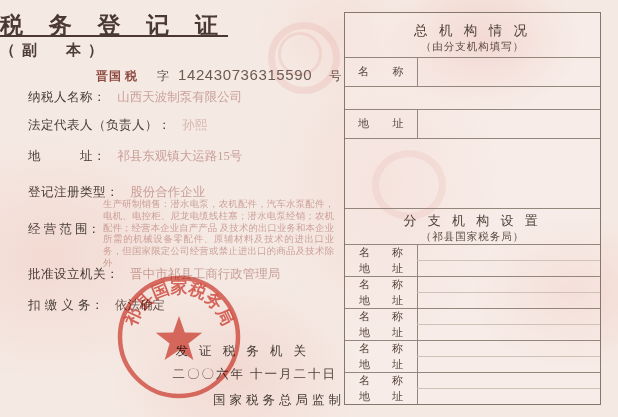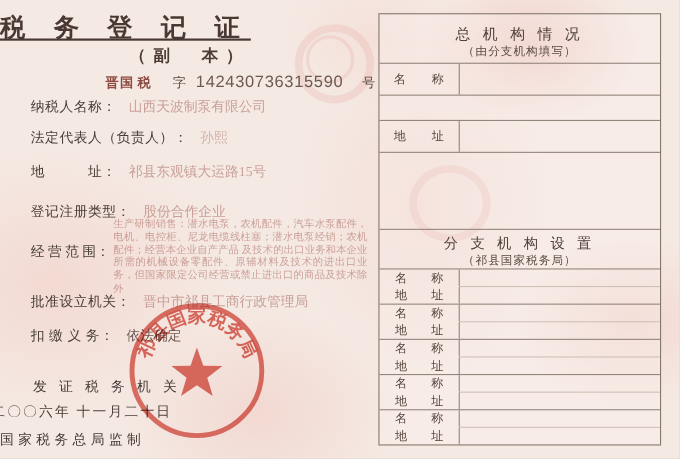--- a/index.html
+++ b/index.html
@@ -14,36 +14,36 @@
       radial-gradient(ellipse 150px 110px at 93% 70%, rgba(239,195,187,.42), transparent 70%),
       radial-gradient(ellipse 120px 90px at 55% 8%, rgba(243,210,203,.40), transparent 70%),
       #f5e9e3;
   }
   .wm{position:absolute;border-radius:50%;border:7px solid rgba(231,174,165,.28);pointer-events:none;}
   .wm.inner{border-width:3px;}
   
   .lp{position:absolute;left:0;top:0;width:345px;height:417px;color:#4c413b;}
   .title{position:absolute;left:0;top:10px;width:315px;text-align:left;
     font-size:23px;font-weight:bold;letter-spacing:10px;color:#493833;text-decoration:underline;}
-  .subtitle{position:absolute;left:0;top:41px;width:345px;text-align:center;
+  .subtitle{position:absolute;left:0;top:41px;width:345px;text-align:left;
     font-size:15px;font-weight:bold;letter-spacing:7px;color:#4d3c36;}
   .serial{position:absolute;left:96px;top:66px;font-size:12px;white-space:nowrap;color:#55463e;}
   .serial .stamped{color:#8d4a40;font-weight:bold;letter-spacing:1px;}
   .serial .zi{margin-left:16px;}
   .serial .num{font-family:"Liberation Sans","DejaVu Sans",sans-serif;
     font-size:15px;letter-spacing:.6px;color:#6d5b51;margin-left:6px;}
   .serial .hao{margin-left:14px;}
   .frow{position:absolute;left:28px;white-space:nowrap;font-size:12.5px;}
   .frow .lbl{color:#473d37;letter-spacing:.5px;}
   .frow .val{color:#a5635b;margin-left:8px;}
   .faint{opacity:.55;}
   .scopeLbl{position:absolute;left:28px;top:221px;font-size:12.5px;color:#473d37;white-space:nowrap;}
   .scopeTxt{position:absolute;left:103px;top:199px;width:231px;
     font-size:9.4px;line-height:11.8px;color:#a8655c;text-align:justify;}
-  .center-line{position:absolute;width:345px;text-align:left;color:#453b35;}
+  .center-line{position:absolute;width:345px;text-align:right;color:#453b35;}
   .issue-cap{top:343px;left:30px;width:280px;font-size:12.5px;letter-spacing:4px;}
   .issue-date{top:366px;left:-8px;font-size:12.5px;letter-spacing:2px;color:#4a3f39;}
   .issue-prod{top:392px;left:0;font-size:12.5px;letter-spacing:4px;}
   
   .seal{position:absolute;left:110px;top:268px;width:138px;height:138px;opacity:.82;
     mix-blend-mode:multiply;pointer-events:none;}
   
   .tbl{position:absolute;left:344px;top:12px;width:255px;height:391px;
     border:1.4px solid #84786d;display:flex;flex-direction:column;
     background:rgba(255,252,250,.20);color:#57473e;}

